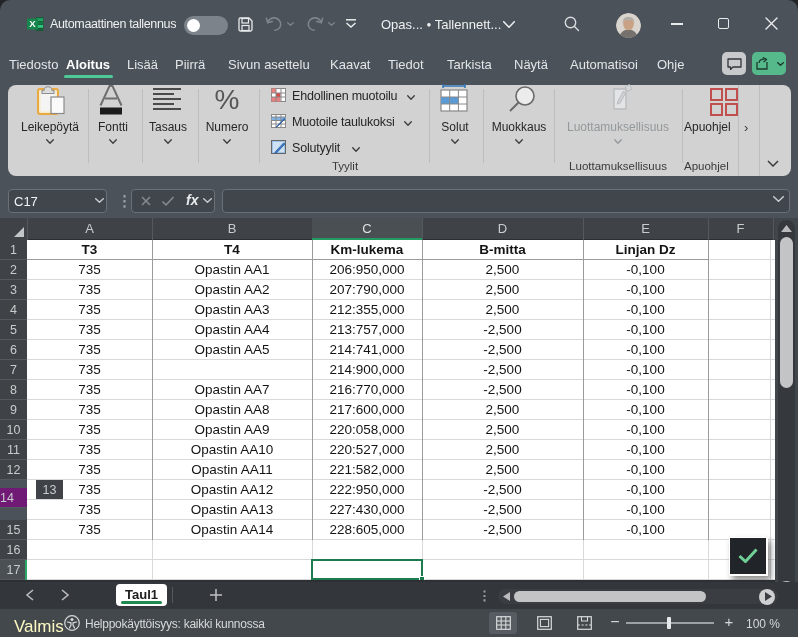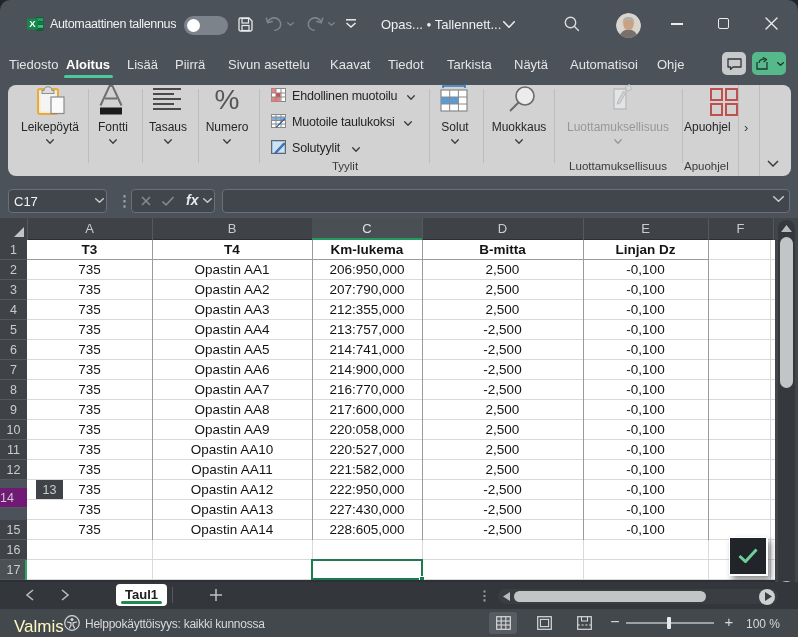--- a/index.html
+++ b/index.html
@@ -353,21 +353,20 @@
 <div class="cell" style="left:152px;top:320px;width:160px;">Opastin AA4</div>
 <div class="cell" style="left:312px;top:320px;width:110px;">213:757,000</div>
 <div class="cell" style="left:422px;top:320px;width:161px;">-2,500</div>
 <div class="cell" style="left:583px;top:320px;width:125px;">-0,100</div>
 <div class="cell" style="left:27px;top:340px;width:125px;">735</div>
 <div class="cell" style="left:152px;top:340px;width:160px;">Opastin AA5</div>
 <div class="cell" style="left:312px;top:340px;width:110px;">214:741,000</div>
 <div class="cell" style="left:422px;top:340px;width:161px;">-2,500</div>
 <div class="cell" style="left:583px;top:340px;width:125px;">-0,100</div>
 <div class="cell" style="left:27px;top:360px;width:125px;">735</div>
-<div class="cell" style="left:152px;top:360px;width:160px;">Opastin AA6</div>
 <div class="cell" style="left:312px;top:360px;width:110px;">214:900,000</div>
 <div class="cell" style="left:422px;top:360px;width:161px;">-2,500</div>
 <div class="cell" style="left:583px;top:360px;width:125px;">-0,100</div>
 <div class="cell" style="left:27px;top:380px;width:125px;">735</div>
 <div class="cell" style="left:152px;top:380px;width:160px;">Opastin AA7</div>
 <div class="cell" style="left:312px;top:380px;width:110px;">216:770,000</div>
 <div class="cell" style="left:422px;top:380px;width:161px;">-2,500</div>
 <div class="cell" style="left:583px;top:380px;width:125px;">-0,100</div>
 <div class="cell" style="left:27px;top:400px;width:125px;">735</div>
 <div class="cell" style="left:152px;top:400px;width:160px;">Opastin AA8</div>

